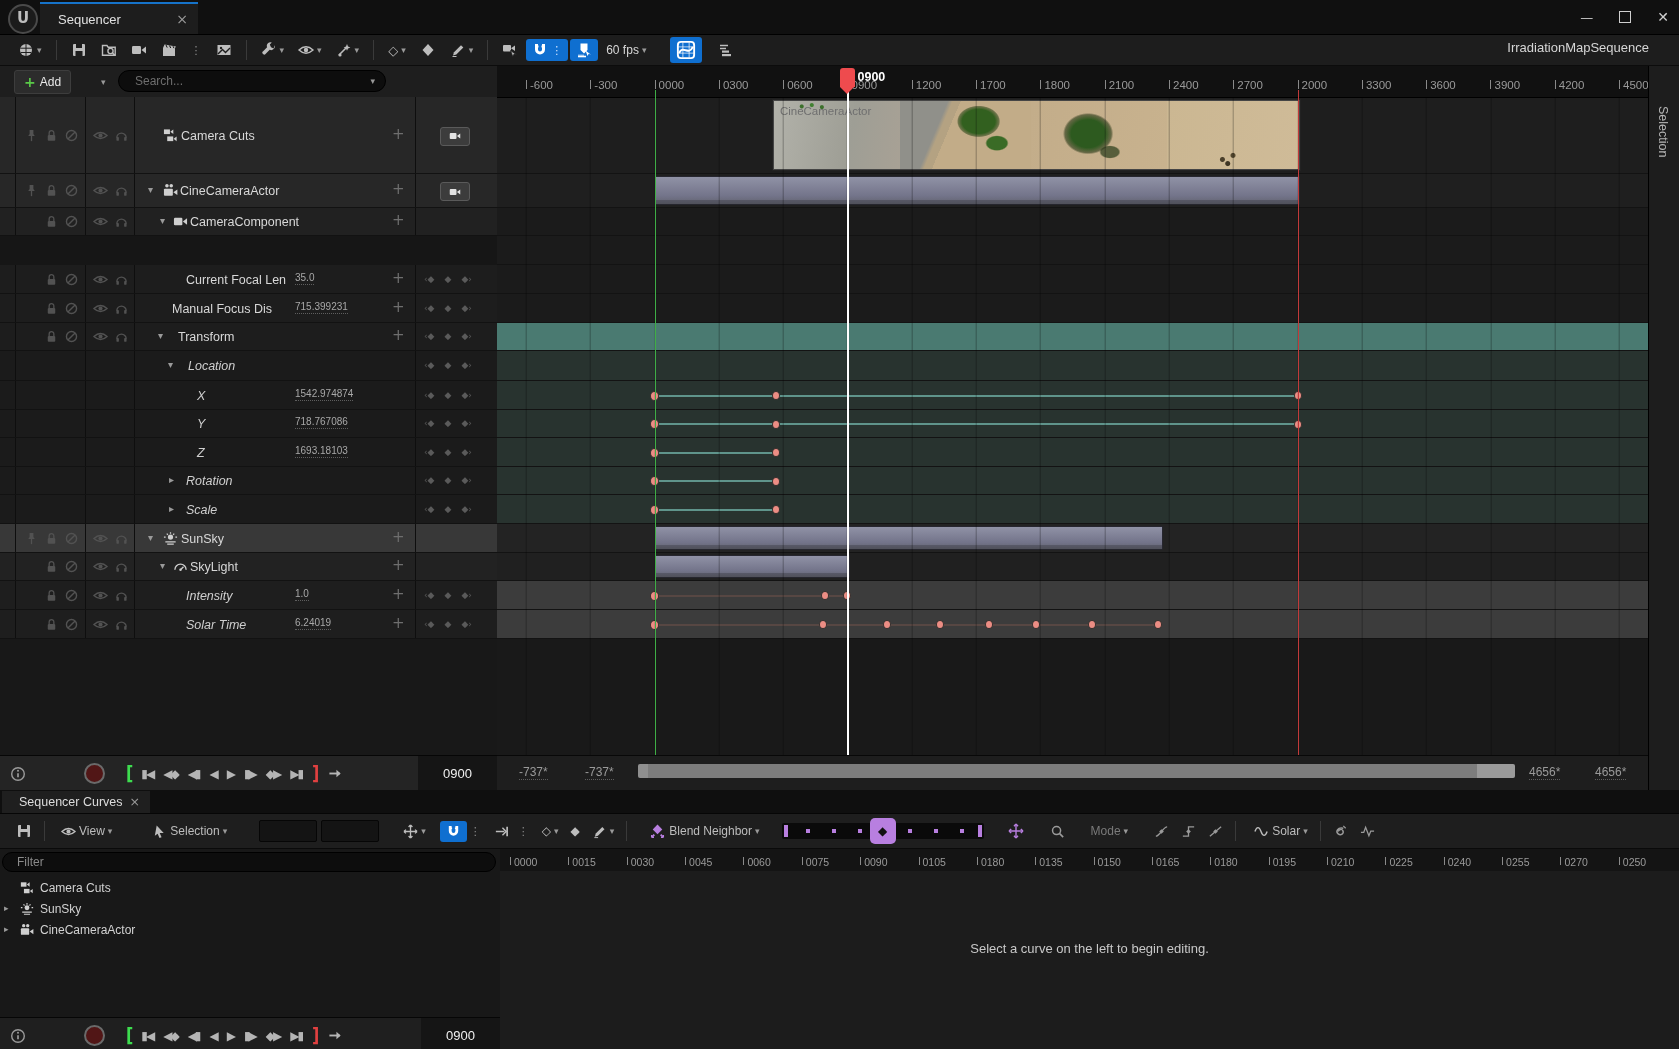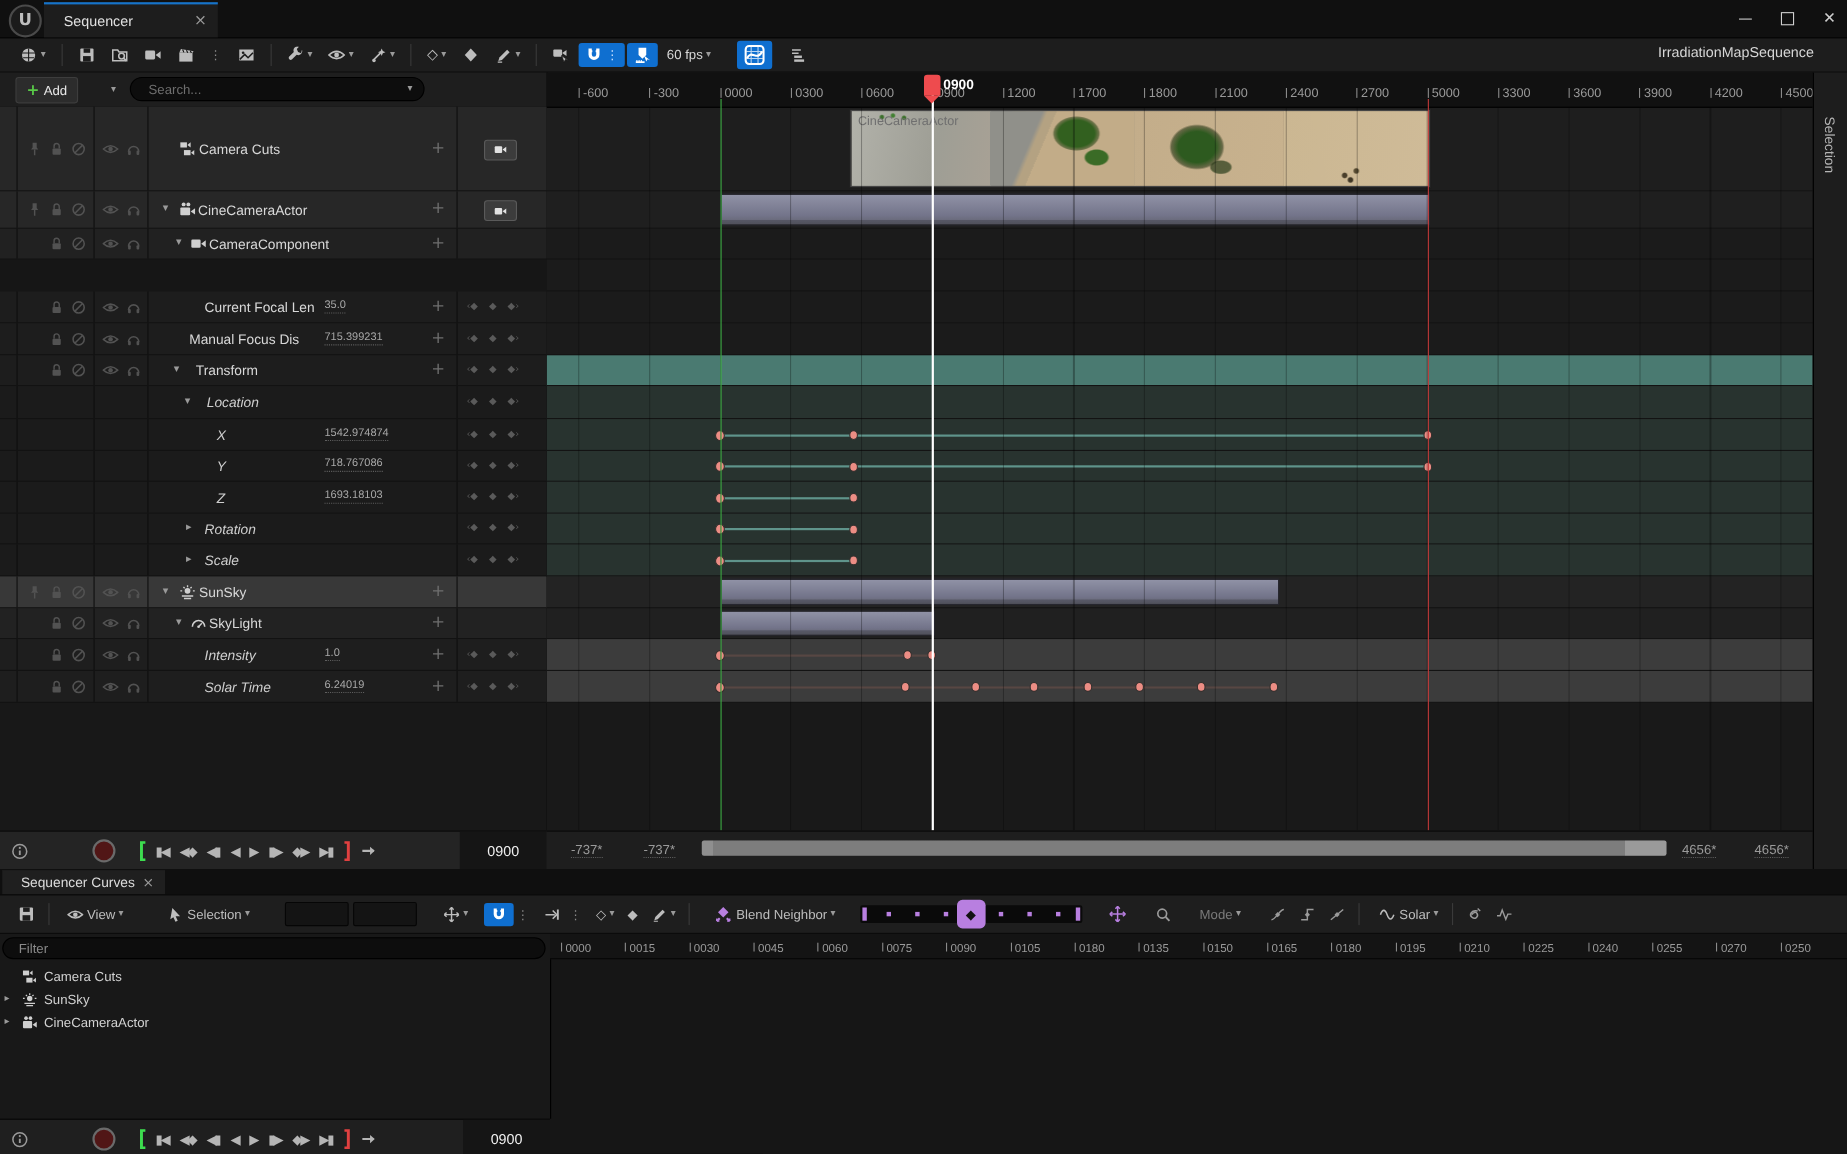--- a/index.html
+++ b/index.html
@@ -952,21 +952,21 @@
         <span class="rtlabel" style="left: 483.095px;">1700</span>
         <div class="rtick" style="left: 543.394px;"></div>
         <span class="rtlabel" style="left: 547.394px;">1800</span>
         <div class="rtick" style="left: 607.693px;"></div>
         <span class="rtlabel" style="left: 611.693px;">2100</span>
         <div class="rtick" style="left: 671.992px;"></div>
         <span class="rtlabel" style="left: 675.992px;">2400</span>
         <div class="rtick" style="left: 736.291px;"></div>
         <span class="rtlabel" style="left: 740.291px;">2700</span>
         <div class="rtick" style="left: 800.59px;"></div>
-        <span class="rtlabel" style="left: 804.59px;">5000</span>
+        <span class="rtlabel" style="left: 804.59px;">2000</span>
         <div class="rtick" style="left: 864.889px;"></div>
         <span class="rtlabel" style="left: 868.889px;">3300</span>
         <div class="rtick" style="left: 929.188px;"></div>
         <span class="rtlabel" style="left: 933.188px;">3600</span>
         <div class="rtick" style="left: 993.487px;"></div>
         <span class="rtlabel" style="left: 997.487px;">3900</span>
         <div class="rtick" style="left: 1057.79px;"></div>
         <span class="rtlabel" style="left: 1061.79px;">4200</span>
         <div class="rtick" style="left: 1122.09px;"></div>
         <span class="rtlabel" style="left: 1126.09px;">4500</span>
@@ -1288,20 +1288,23 @@
       <div class="rtick" style="left: 943.76px; top: 8px; height: 8px;"></div>
       <span class="rtlabel" style="left: 947.76px; top: 7px; font-size: 10.5px;">0240</span>
       <div class="rtick" style="left: 1002.12px; top: 8px; height: 8px;"></div>
       <span class="rtlabel" style="left: 1006.12px; top: 7px; font-size: 10.5px;">0255</span>
       <div class="rtick" style="left: 1060.48px; top: 8px; height: 8px;"></div>
       <span class="rtlabel" style="left: 1064.48px; top: 7px; font-size: 10.5px;">0270</span>
       <div class="rtick" style="left: 1118.84px; top: 8px; height: 8px;"></div>
       <span class="rtlabel" style="left: 1122.84px; top: 7px; font-size: 10.5px;">0250</span>
     </div>
 
+  <div class="cvcanvas">
+    <div class="emptymsg">Select a curve on the left to begin editing.</div>
+  </div>
 
   <div class="transport" id="cv-transport" style="left:0;top:1017px;width:500px;background:#1f1f1f;">
       <span style="display: inline-block; width: 10px;"></span>
       <span style="display: inline-block; width: 16px; height: 16px;">
         <svg width="16" height="16" viewBox="0 0 16 16" fill="none" stroke="none">
           <circle cx="8" cy="8" r="6.3" fill="none" stroke="#9a9a9a" stroke-width="1.4"></circle>
           <path d="M8 7.2v4" stroke="#9a9a9a" stroke-width="1.7"></path>
           <circle cx="8" cy="4.8" r="1" fill="#9a9a9a"></circle>
         </svg>
       </span>

